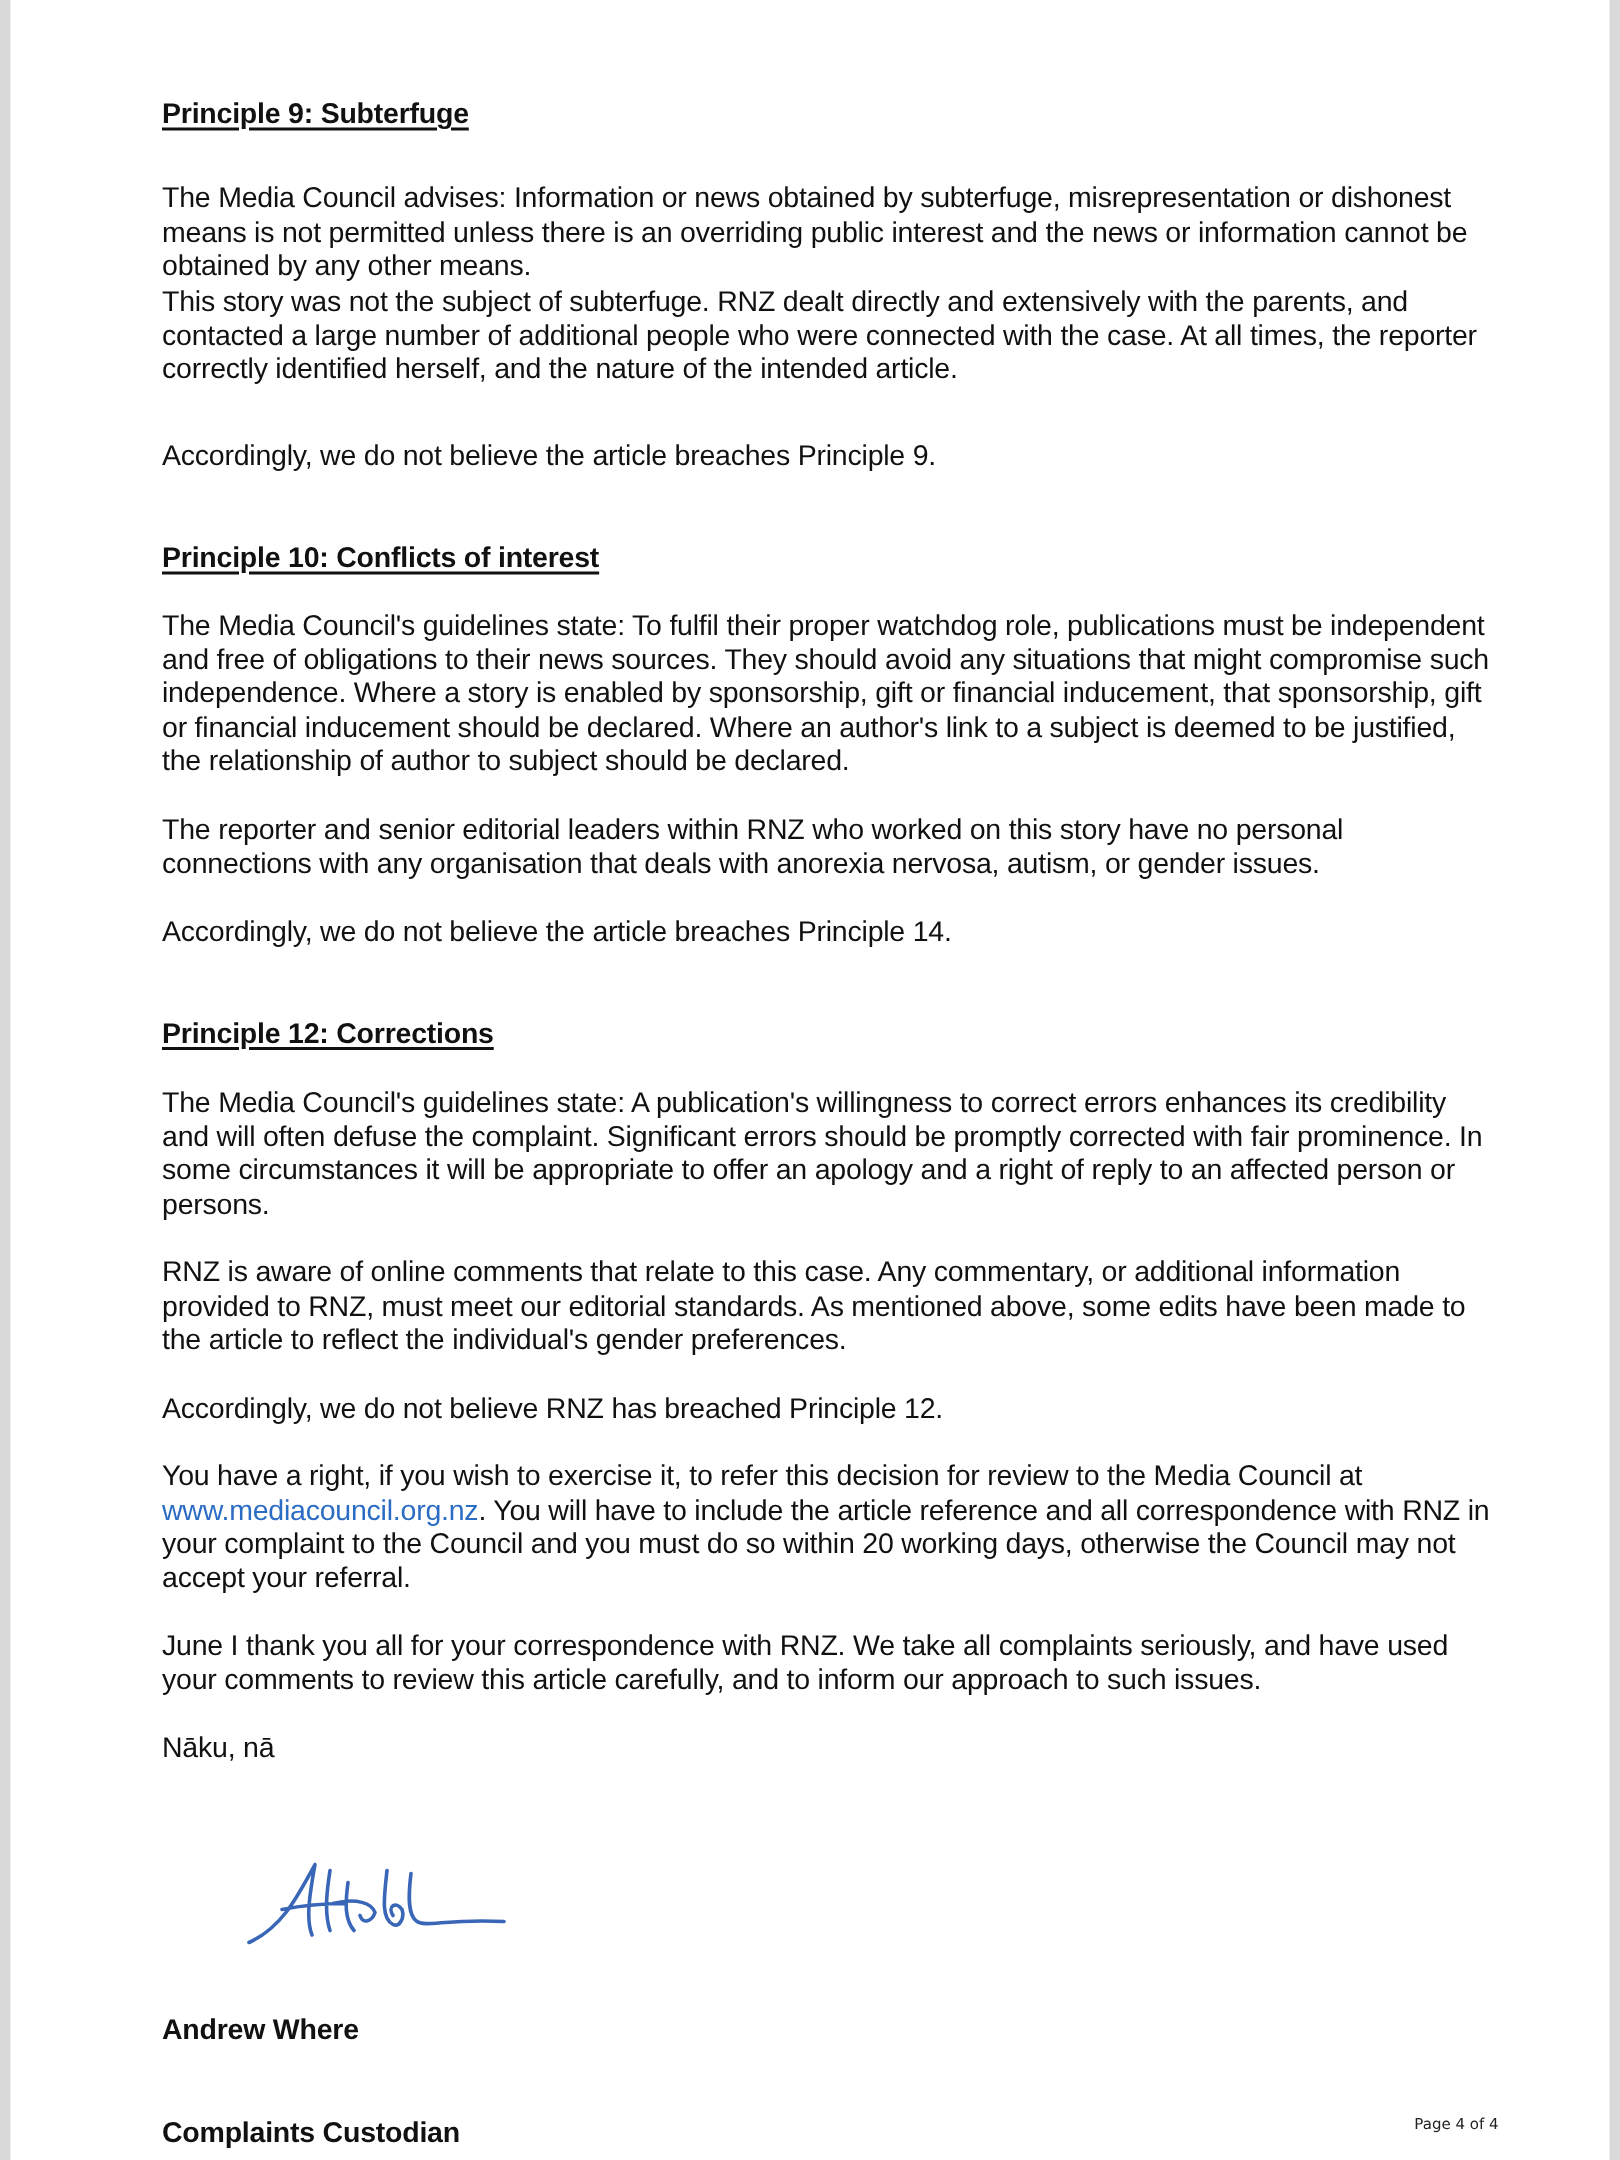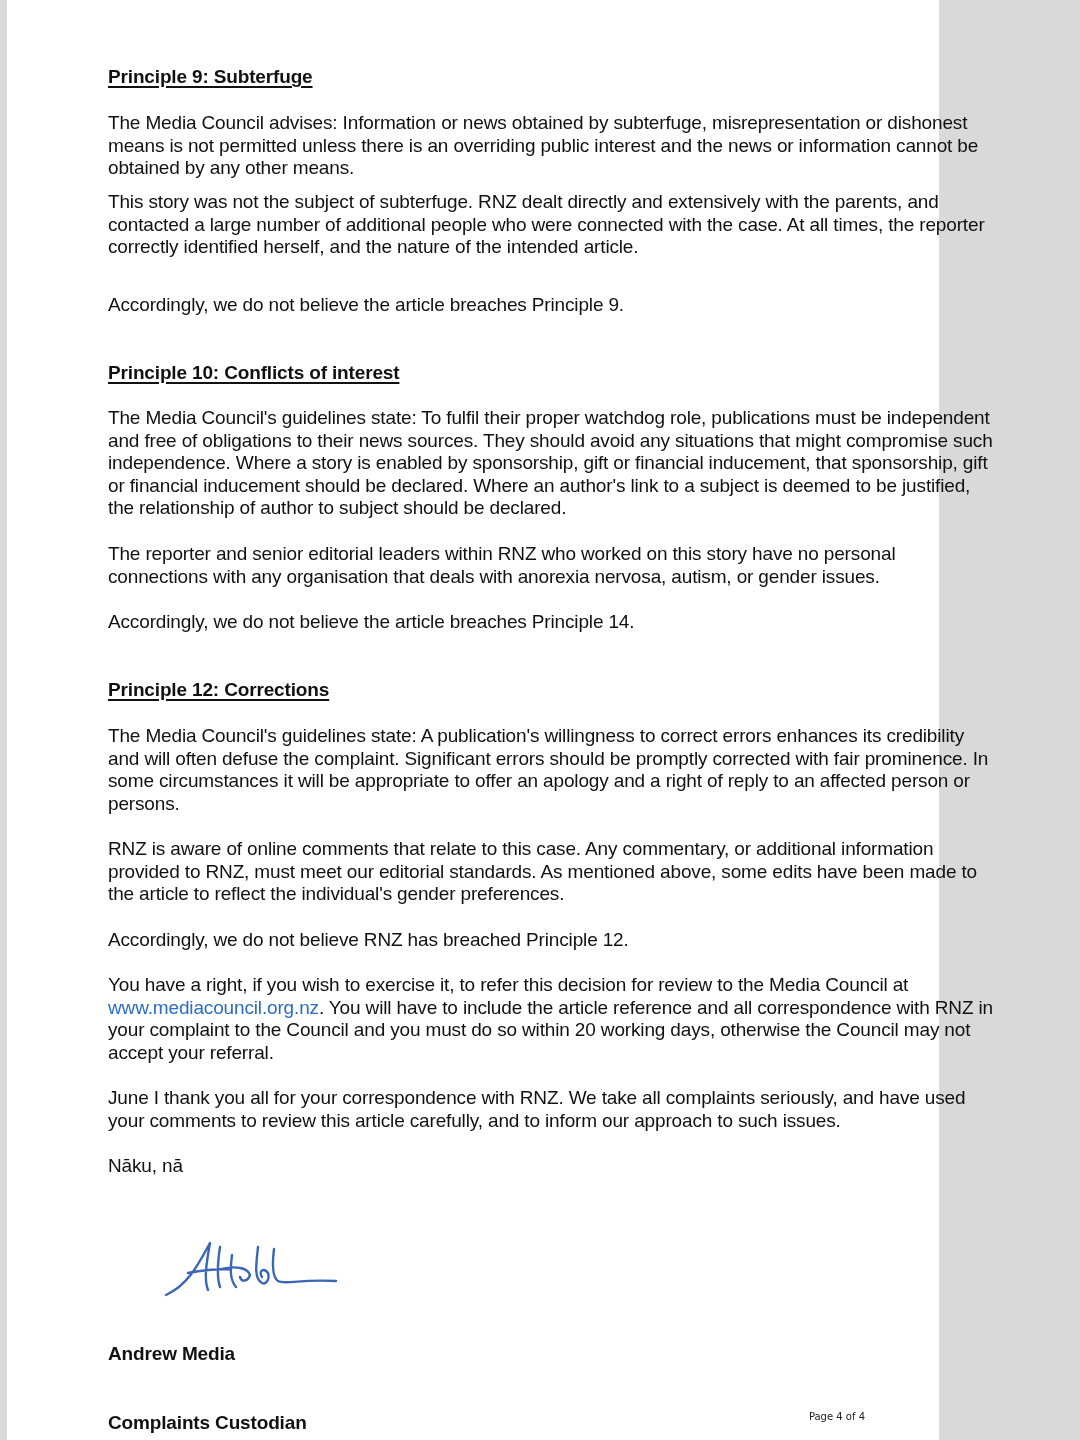--- a/index.html
+++ b/index.html
@@ -3,21 +3,21 @@
   <meta charset="utf-8">
   <style>
     html, body { margin: 0; padding: 0; }
     body {
       width: 1080px; height: 1440px;
       background: #d9d9d9;
       position: relative; overflow: hidden;
     }
     .page {
       position: absolute; left: 7px; top: 0;
-      width: 932px; height: 1440px;
+      width: 1066px; height: 1440px;
       background: #ffffff;
     }
     .content {
       position: absolute; left: 101px; top: 0; width: 900px;
       font-family: "Liberation Sans", sans-serif;
       font-size: 19px; line-height: 22.6px; color: #111;
       letter-spacing: -0.15px;
     }
     .blk { position: absolute; left: 0; width: 890px; margin: 0; }
     .heading {
@@ -32,21 +32,21 @@
       font-family: "DejaVu Sans", sans-serif; font-size: 10px; color: #222;
     }
   </style>
 </head>
 <body>
 
 <div class="page">
   <div class="content">
 
     <div class="blk heading" style="top:66px">Principle 9: Subterfuge</div>
-    <p class="blk" style="top:112px">The Media Council advises: Information or news obtained by subterfuge, misrepresentation or dishonest means is not permitted unless there is an overriding public interest and the news or information cannot be obtained by any other means.</p>
+    <p class="blk" style="top:122px">The Media Council advises: Information or news obtained by subterfuge, misrepresentation or dishonest means is not permitted unless there is an overriding public interest and the news or information cannot be obtained by any other means.</p>
     <p class="blk" style="top:191px">This story was not the subject of subterfuge. RNZ dealt directly and extensively with the parents, and contacted a large number of additional people who were connected with the case. At all times, the reporter correctly identified herself, and the nature of the intended article.</p>
     <p class="blk" style="top:294px">Accordingly, we do not believe the article breaches Principle 9.</p>
 
     <div class="blk heading" style="top:362px">Principle 10: Conflicts of interest</div>
     <p class="blk" style="top:407px">The Media Council's guidelines state: To fulfil their proper watchdog role, publications must be independent and free of obligations to their news sources. They should avoid any situations that might compromise such independence. Where a story is enabled by sponsorship, gift or financial inducement, that sponsorship, gift or financial inducement should be declared. Where an author's link to a subject is deemed to be justified, the relationship of author to subject should be declared.</p>
     <p class="blk" style="top:543px">The reporter and senior editorial leaders within RNZ who worked on this story have no personal connections with any organisation that deals with anorexia nervosa, autism, or gender issues.</p>
     <p class="blk" style="top:611px">Accordingly, we do not believe the article breaches Principle 14.</p>
 
     <div class="blk heading" style="top:679px">Principle 12: Corrections</div>
     <p class="blk" style="top:725px">The Media Council's guidelines state: A publication's willingness to correct errors enhances its credibility and will often defuse the complaint. Significant errors should be promptly corrected with fair prominence. In some circumstances it will be appropriate to offer an apology and a right of reply to an affected person or persons.</p>
@@ -54,18 +54,18 @@
     <p class="blk" style="top:929px">Accordingly, we do not believe RNZ has breached Principle 12.</p>
 
     <p class="blk" style="top:974px"><span>You have a right, if you wish to exercise it, to refer this decision for review to the Media Council at </span><a class="link">www.mediacouncil.org.nz</a><span>.  You will have to include the article reference and all correspondence with RNZ in your complaint to the Council and you must do so within 20 working days, otherwise the Council may not accept your referral.</span></p>
     <p class="blk" style="top:1087px">June I thank you all for your correspondence with RNZ. We take all complaints seriously, and have used your comments to review this article carefully, and to inform our approach to such issues.</p>
     <p class="blk" style="top:1155px">Nāku, nā</p>
 
     <svg class="signature" viewBox="0 0 200 90">
       <path d="M8 70 C30 60, 40 40, 52 18 C48 40, 46 55, 50 65 M30 48 C45 45, 60 44, 72 44 M62 22 C60 35, 58 50, 62 62 M74 30 C72 45, 72 55, 78 62 M64 44 C80 40, 90 44, 92 50 C90 56, 84 58, 82 52 M100 22 C98 40, 96 54, 104 58 C108 60, 112 54, 110 48 C106 42, 100 46, 104 52 M116 24 C114 40, 114 52, 120 56 C126 60, 140 54, 178 56" fill="none" stroke="#3a66b8" stroke-width="2.4" stroke-linecap="round" stroke-linejoin="round"></path>
     </svg>
 
-    <div class="blk sig-name" style="top:1343px">Andrew Media</div>
+    <div class="blk sig-name" style="top:1343px">Andrew Where</div>
     <div class="blk sig-name" style="top:1412px">Complaints Custodian</div>
   </div>
 
   <div class="page-num">Page 4 of 4</div>
 </div>
 
 </body></html>

